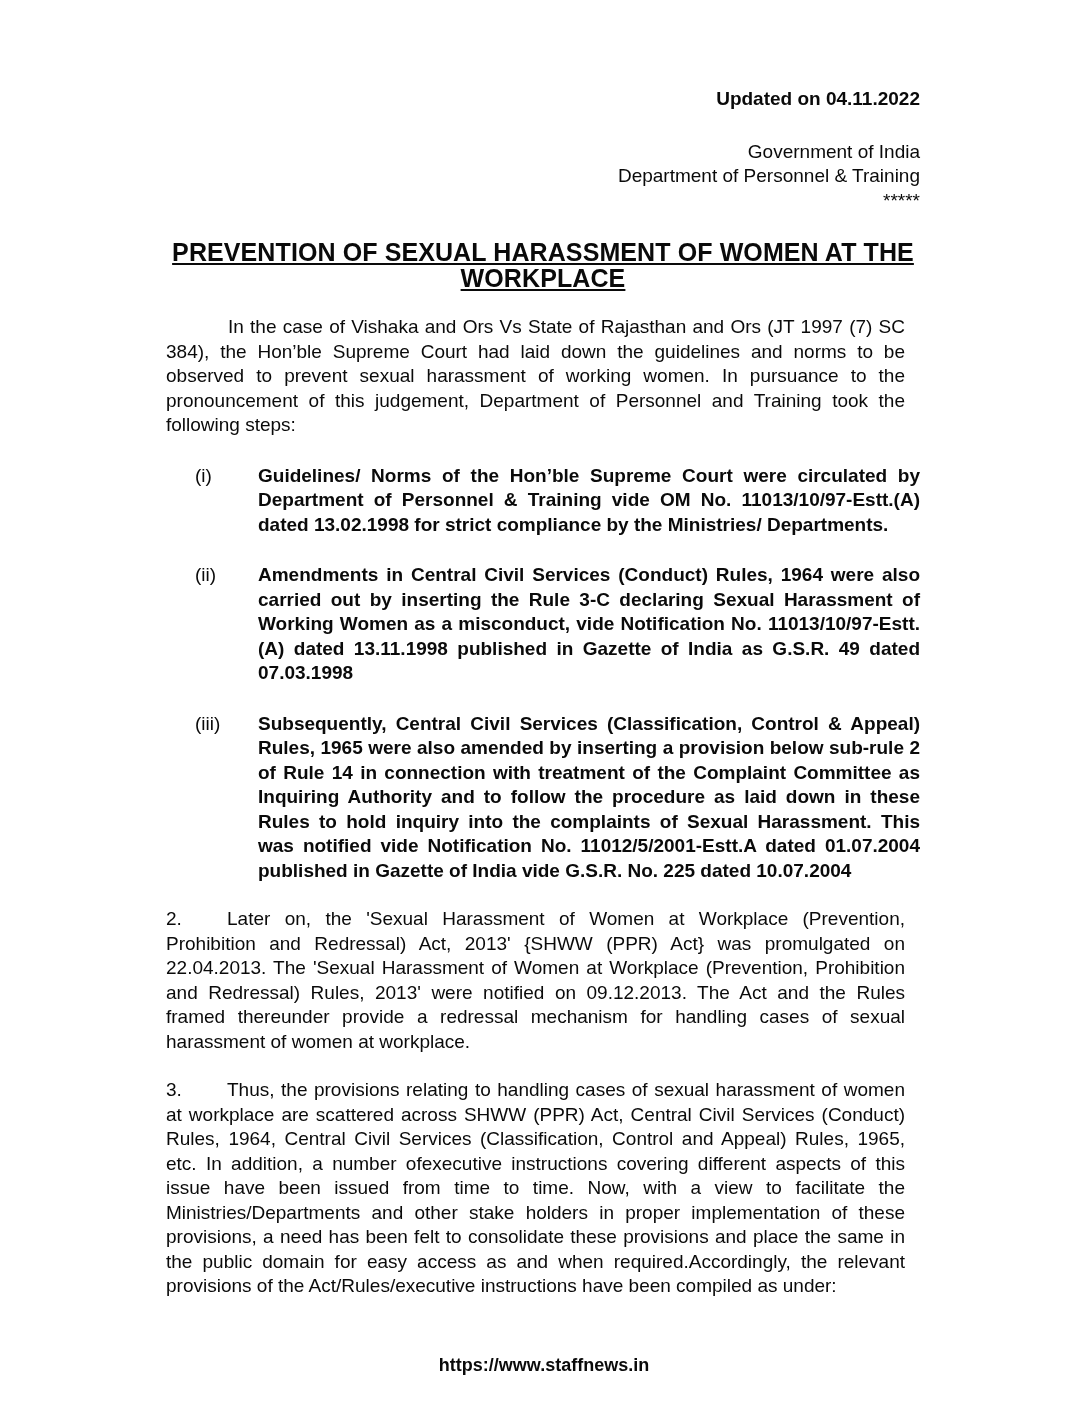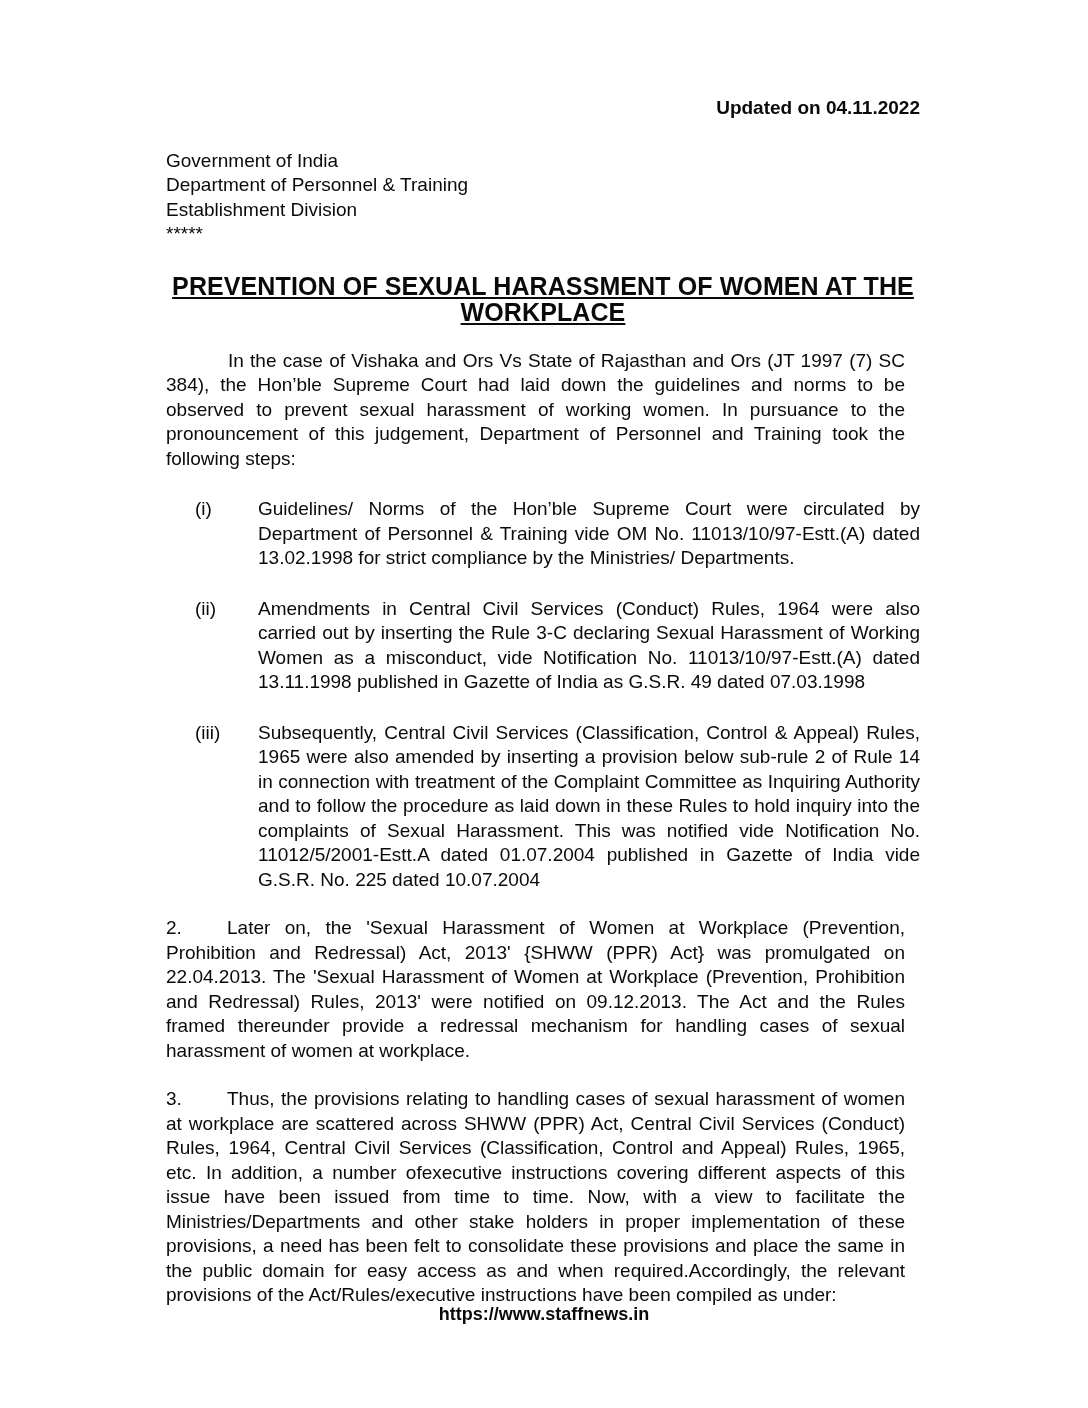--- a/index.html
+++ b/index.html
@@ -14,30 +14,30 @@
     background: #ffffff;
     color: #0a0a0a;
     font-family: "Liberation Sans", "DejaVu Sans", sans-serif;
     font-size: 19px;
     line-height: 24.5px;
     overflow: hidden;
   }
   .content {
     position: absolute;
     left: 166px;
-    top: 96px;
+    top: 87px;
     width: 754px;
   }
   .updated {
     text-align: right;
     font-weight: bold;
   }
   .org-block {
     margin-top: 28px;
-    text-align: left;
+    text-align: right;
   }
   .org-block div {
     line-height: 24.5px;
   }
   .doc-title {
     margin-top: 26px;
     text-align: center;
     font-weight: bold;
     font-size: 25px;
     line-height: 26px;
@@ -61,46 +61,46 @@
     margin-top: 26px;
   }
   .roman-list .li-label {
     flex: 0 0 92px;
     box-sizing: border-box;
     padding-left: 29px;
   }
   .roman-list .li-text {
     flex: 1;
     text-align: justify;
+    font-weight: bold;
   }
   .para-gap {
     margin-top: 28px;
   }
   .footer-url {
     position: absolute;
     left: 0;
     right: 0;
-    top: 1302px;
+    top: 1353px;
     text-align: center;
     font-weight: bold;
     font-size: 18px;
   }
 </style>
 </head>
 <body>
 
 <div class="page">
   <div class="content">
 
     <div class="updated">Updated on 04.11.2022</div>
 
     <div class="org-block">
       <div>Government of India</div>
       <div>Department of Personnel &amp; Training</div>
-      <div>Establishment Division</div>
       <div>*****</div>
     </div>
 
     <div class="doc-title">PREVENTION OF SEXUAL HARASSMENT OF WOMEN AT THE WORKPLACE</div>
 
     <p class="body-para first-para">In the case of Vishaka and Ors Vs State of Rajasthan and Ors (JT 1997 (7) SC 384), the Hon’ble Supreme Court had laid down the guidelines and norms to be observed to prevent sexual harassment of working women. In pursuance to the pronouncement of this judgement, Department of Personnel and Training took the following steps:</p>
 
     <div class="roman-list">
       <div class="li">
         <div class="li-label">(i)</div>

